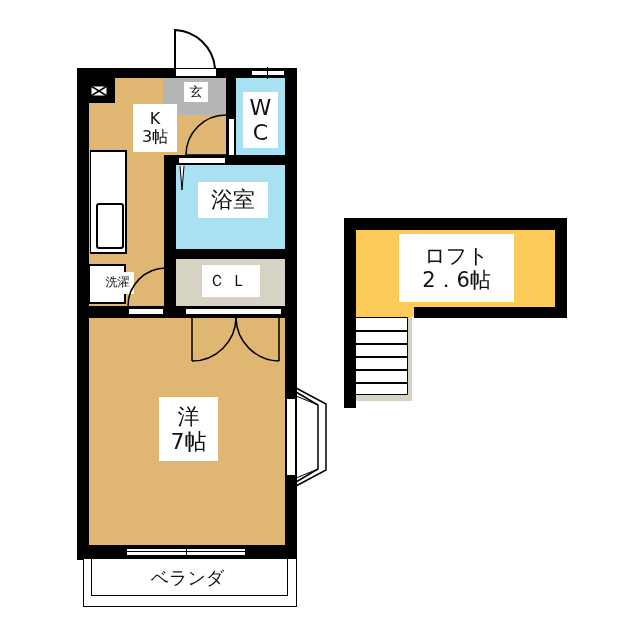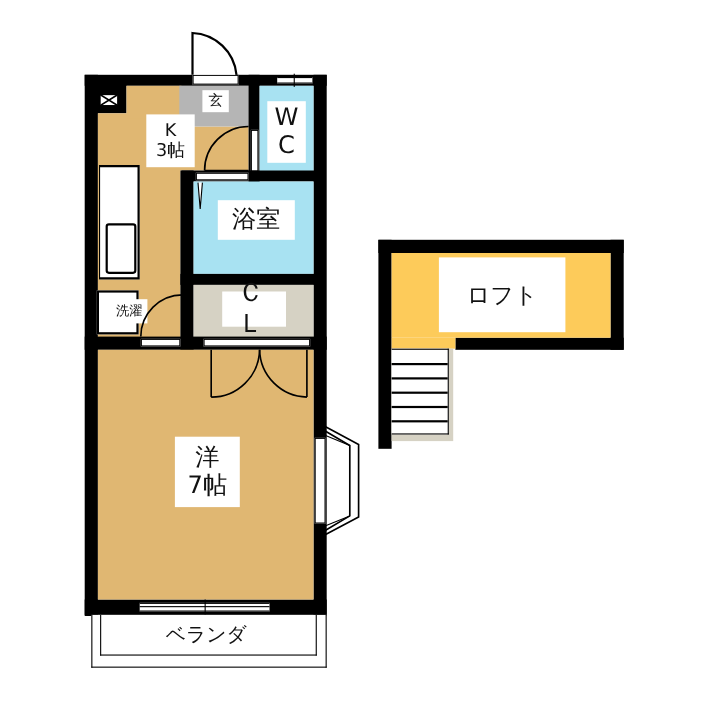--- a/index.html
+++ b/index.html
@@ -74,21 +74,21 @@
   <svg class="overlay" width="640" height="640" style="pointer-events:none;">
     <path d="M180 166 L182 190 L184 166" fill="#fff" stroke="#000" stroke-width="1"></path>
   </svg>
   <div class="label" style="left:198px;top:182px;width:70px;height:36px;font-size:22px;text-align:right;">
     <span>浴室</span>
   </div>
 
   <div class="abs wall" style="left:164px;top:249px;width:130px;height:10px;"></div>
 
   <div class="abs" style="left:176px;top:259px;width:109px;height:48px;background:#d6d2c4;"></div>
-  <div class="label" style="left:202px;top:265px;width:58px;height:32px;font-size:24px;letter-spacing:6px;">
+  <div class="label" style="left:202px;top:265px;width:58px;height:32px;font-size:16px;letter-spacing:6px;">
     <span>ＣＬ</span>
   </div>
 
   <div class="abs" style="left:90px;top:150px;width:37px;height:104px;background:#fff;border:2px solid #000;border-left:1px solid #000;"></div>
   <div class="abs" style="left:96px;top:203px;width:28px;height:46px;background:#fff;border:2px solid #000;border-radius:3px;"></div>
 
   <div class="abs" style="left:88px;top:264px;width:38px;height:40px;background:#fff;border:2px solid #000;"></div>
   <div class="label" style="left:91px;top:272px;width:33px;height:22px;font-size:12px;padding-left:10px;">
     <span>洗濯</span>
   </div>
@@ -139,20 +139,21 @@
   <div class="abs wall" style="left:344px;top:218px;width:223px;height:12px;"></div>
   <div class="abs wall" style="left:555px;top:218px;width:12px;height:100px;"></div>
   <div class="abs wall" style="left:344px;top:218px;width:12px;height:190px;"></div>
   <div class="abs wall" style="left:414px;top:307px;width:153px;height:11px;"></div>
 
   <div class="abs" style="left:356px;top:230px;width:199px;height:77px;background:#fdcb5a;"></div>
   <div class="abs" style="left:356px;top:307px;width:58px;height:10px;background:#fdcb5a;"></div>
 
   <div class="label" style="left:399px;top:234px;width:115px;height:68px;font-size:21px;">
     <span>ロフト</span>
+    <span>2．6帖</span>
   </div>
 
   <div class="abs" style="left:356px;top:317px;width:56px;height:84px;background:#d6d2c4;"></div>
   <div class="abs" style="left:356px;top:317px;width:52px;height:78px;background:#fff;border:1.5px solid #000;border-left:none;">
     <div style="position:absolute;left:0;right:0;top:12px;height:1.5px;background:#000;"></div>
     <div style="position:absolute;left:0;right:0;top:25px;height:1.5px;background:#000;"></div>
     <div style="position:absolute;left:0;right:0;top:38px;height:1.5px;background:#000;"></div>
     <div style="position:absolute;left:0;right:0;top:51px;height:1.5px;background:#000;"></div>
     <div style="position:absolute;left:0;right:0;top:64px;height:1.5px;background:#000;"></div>
   </div>

